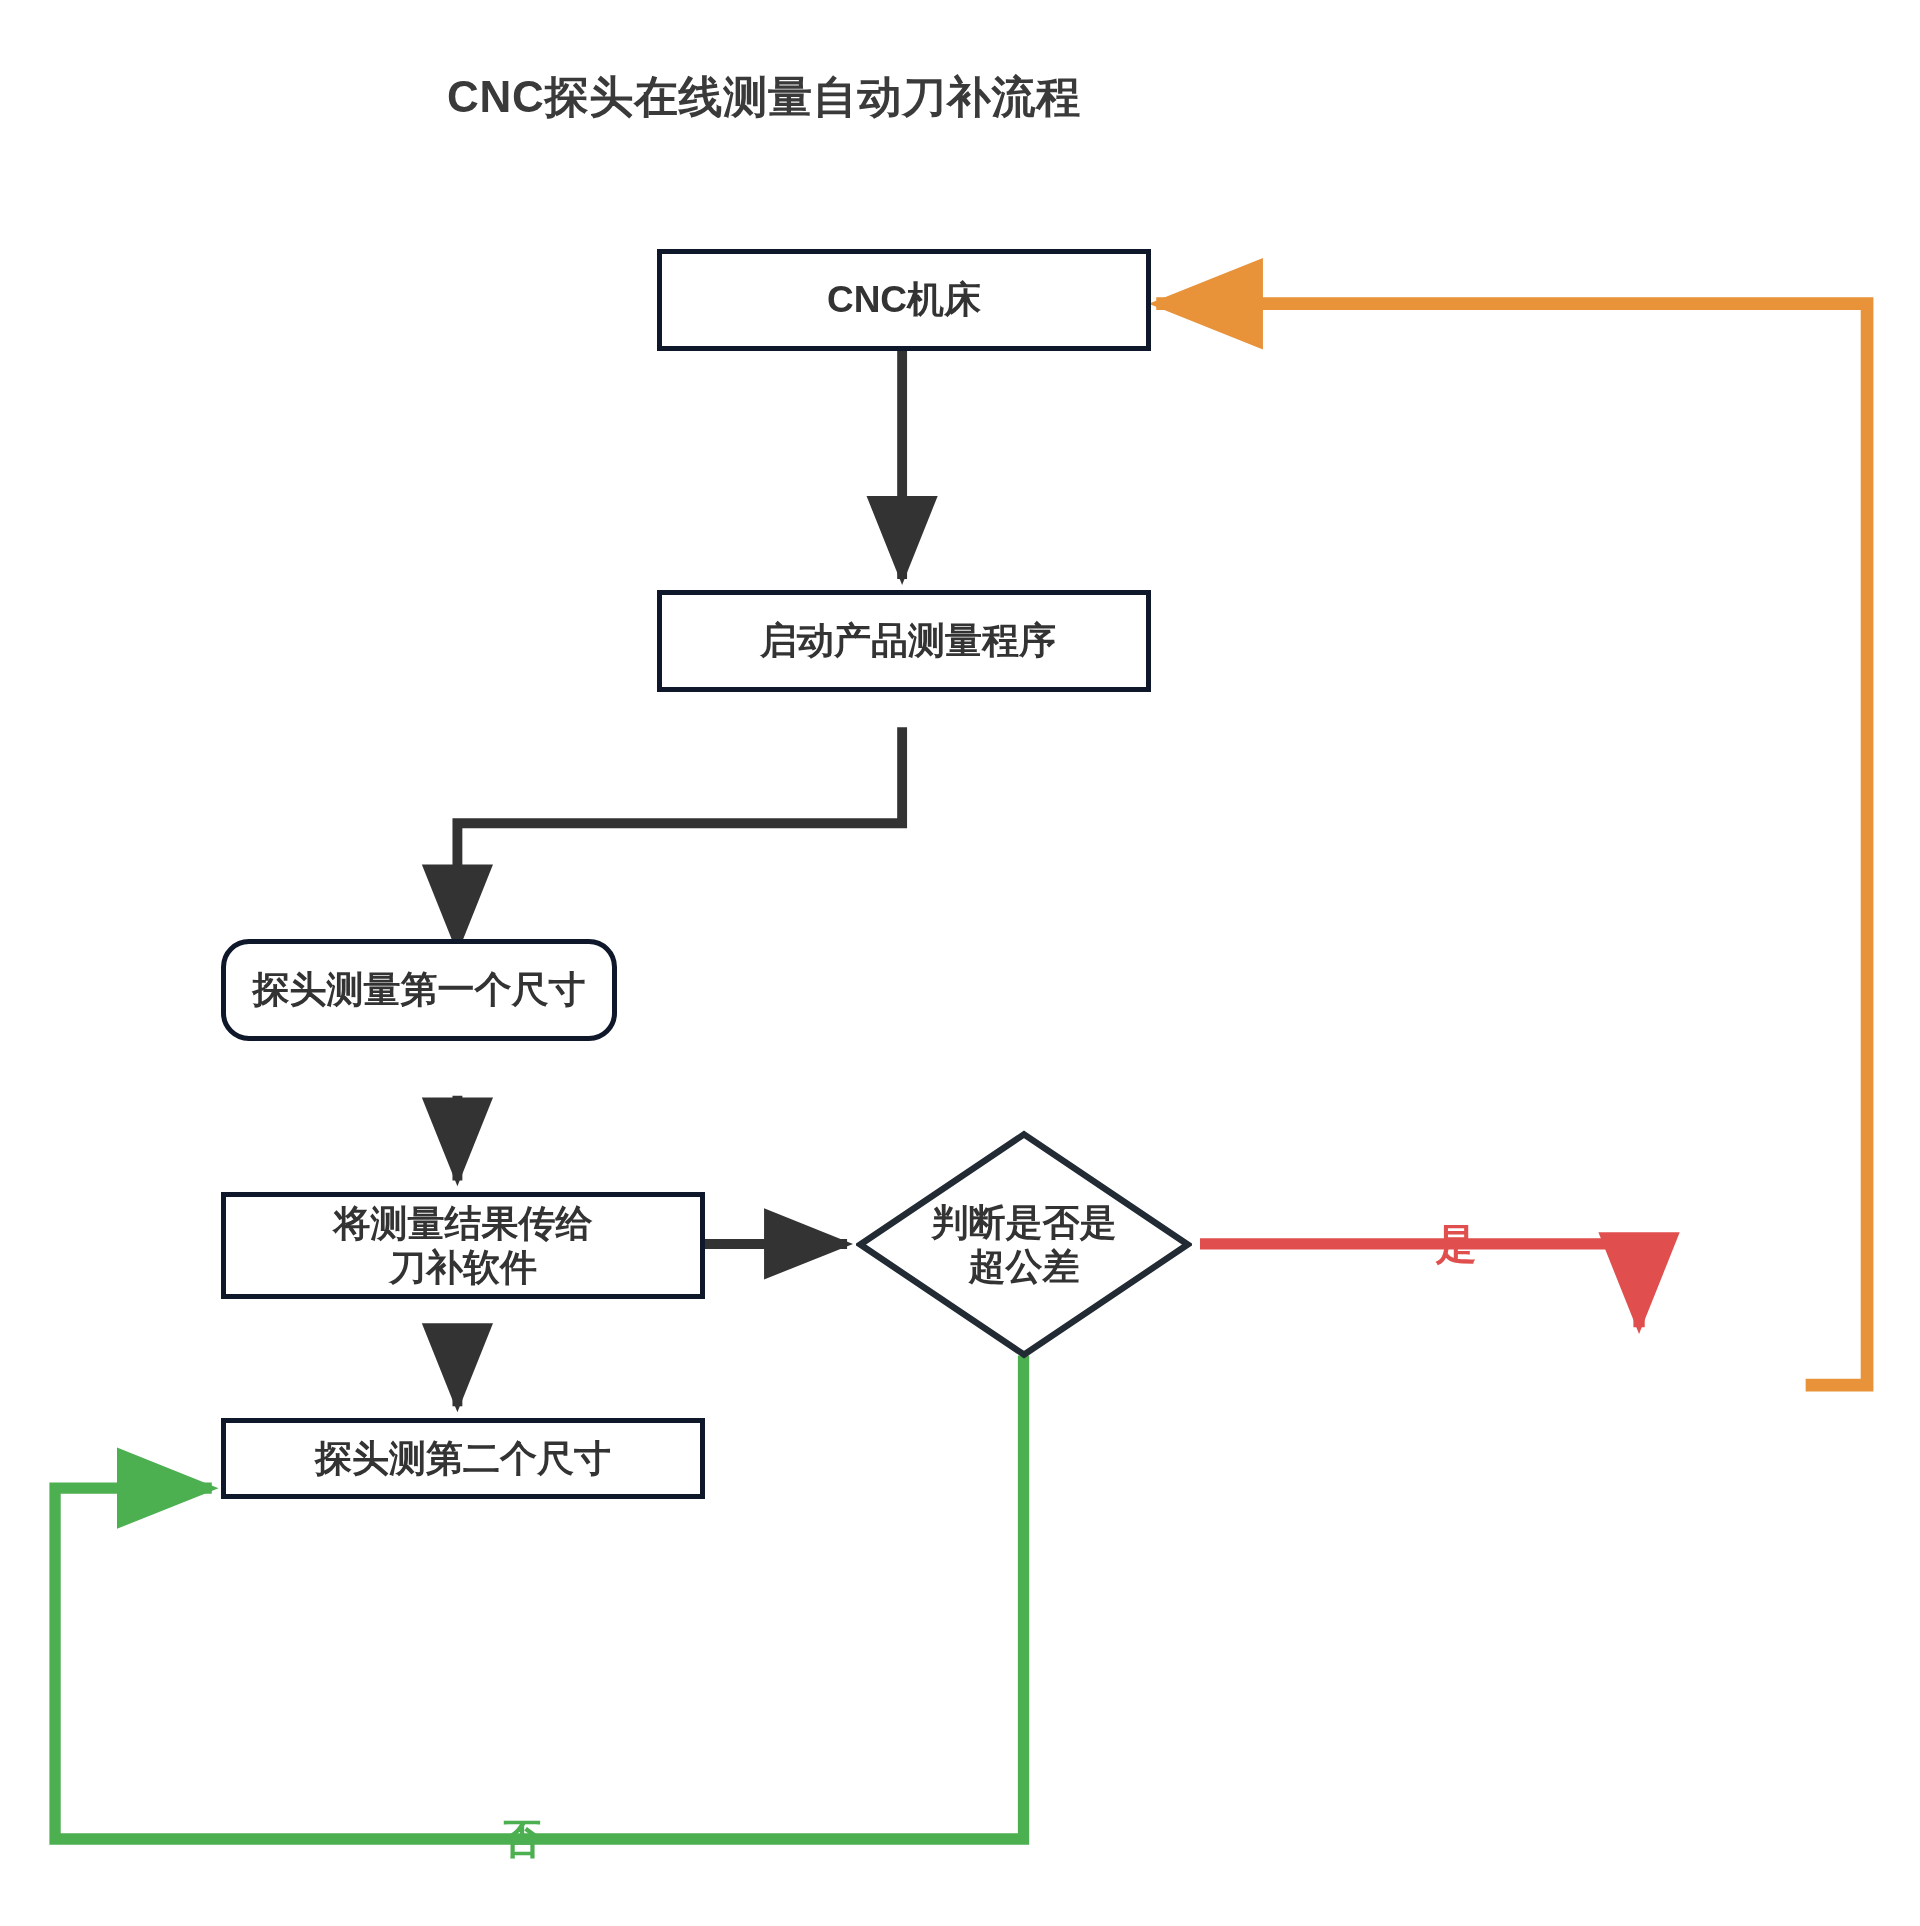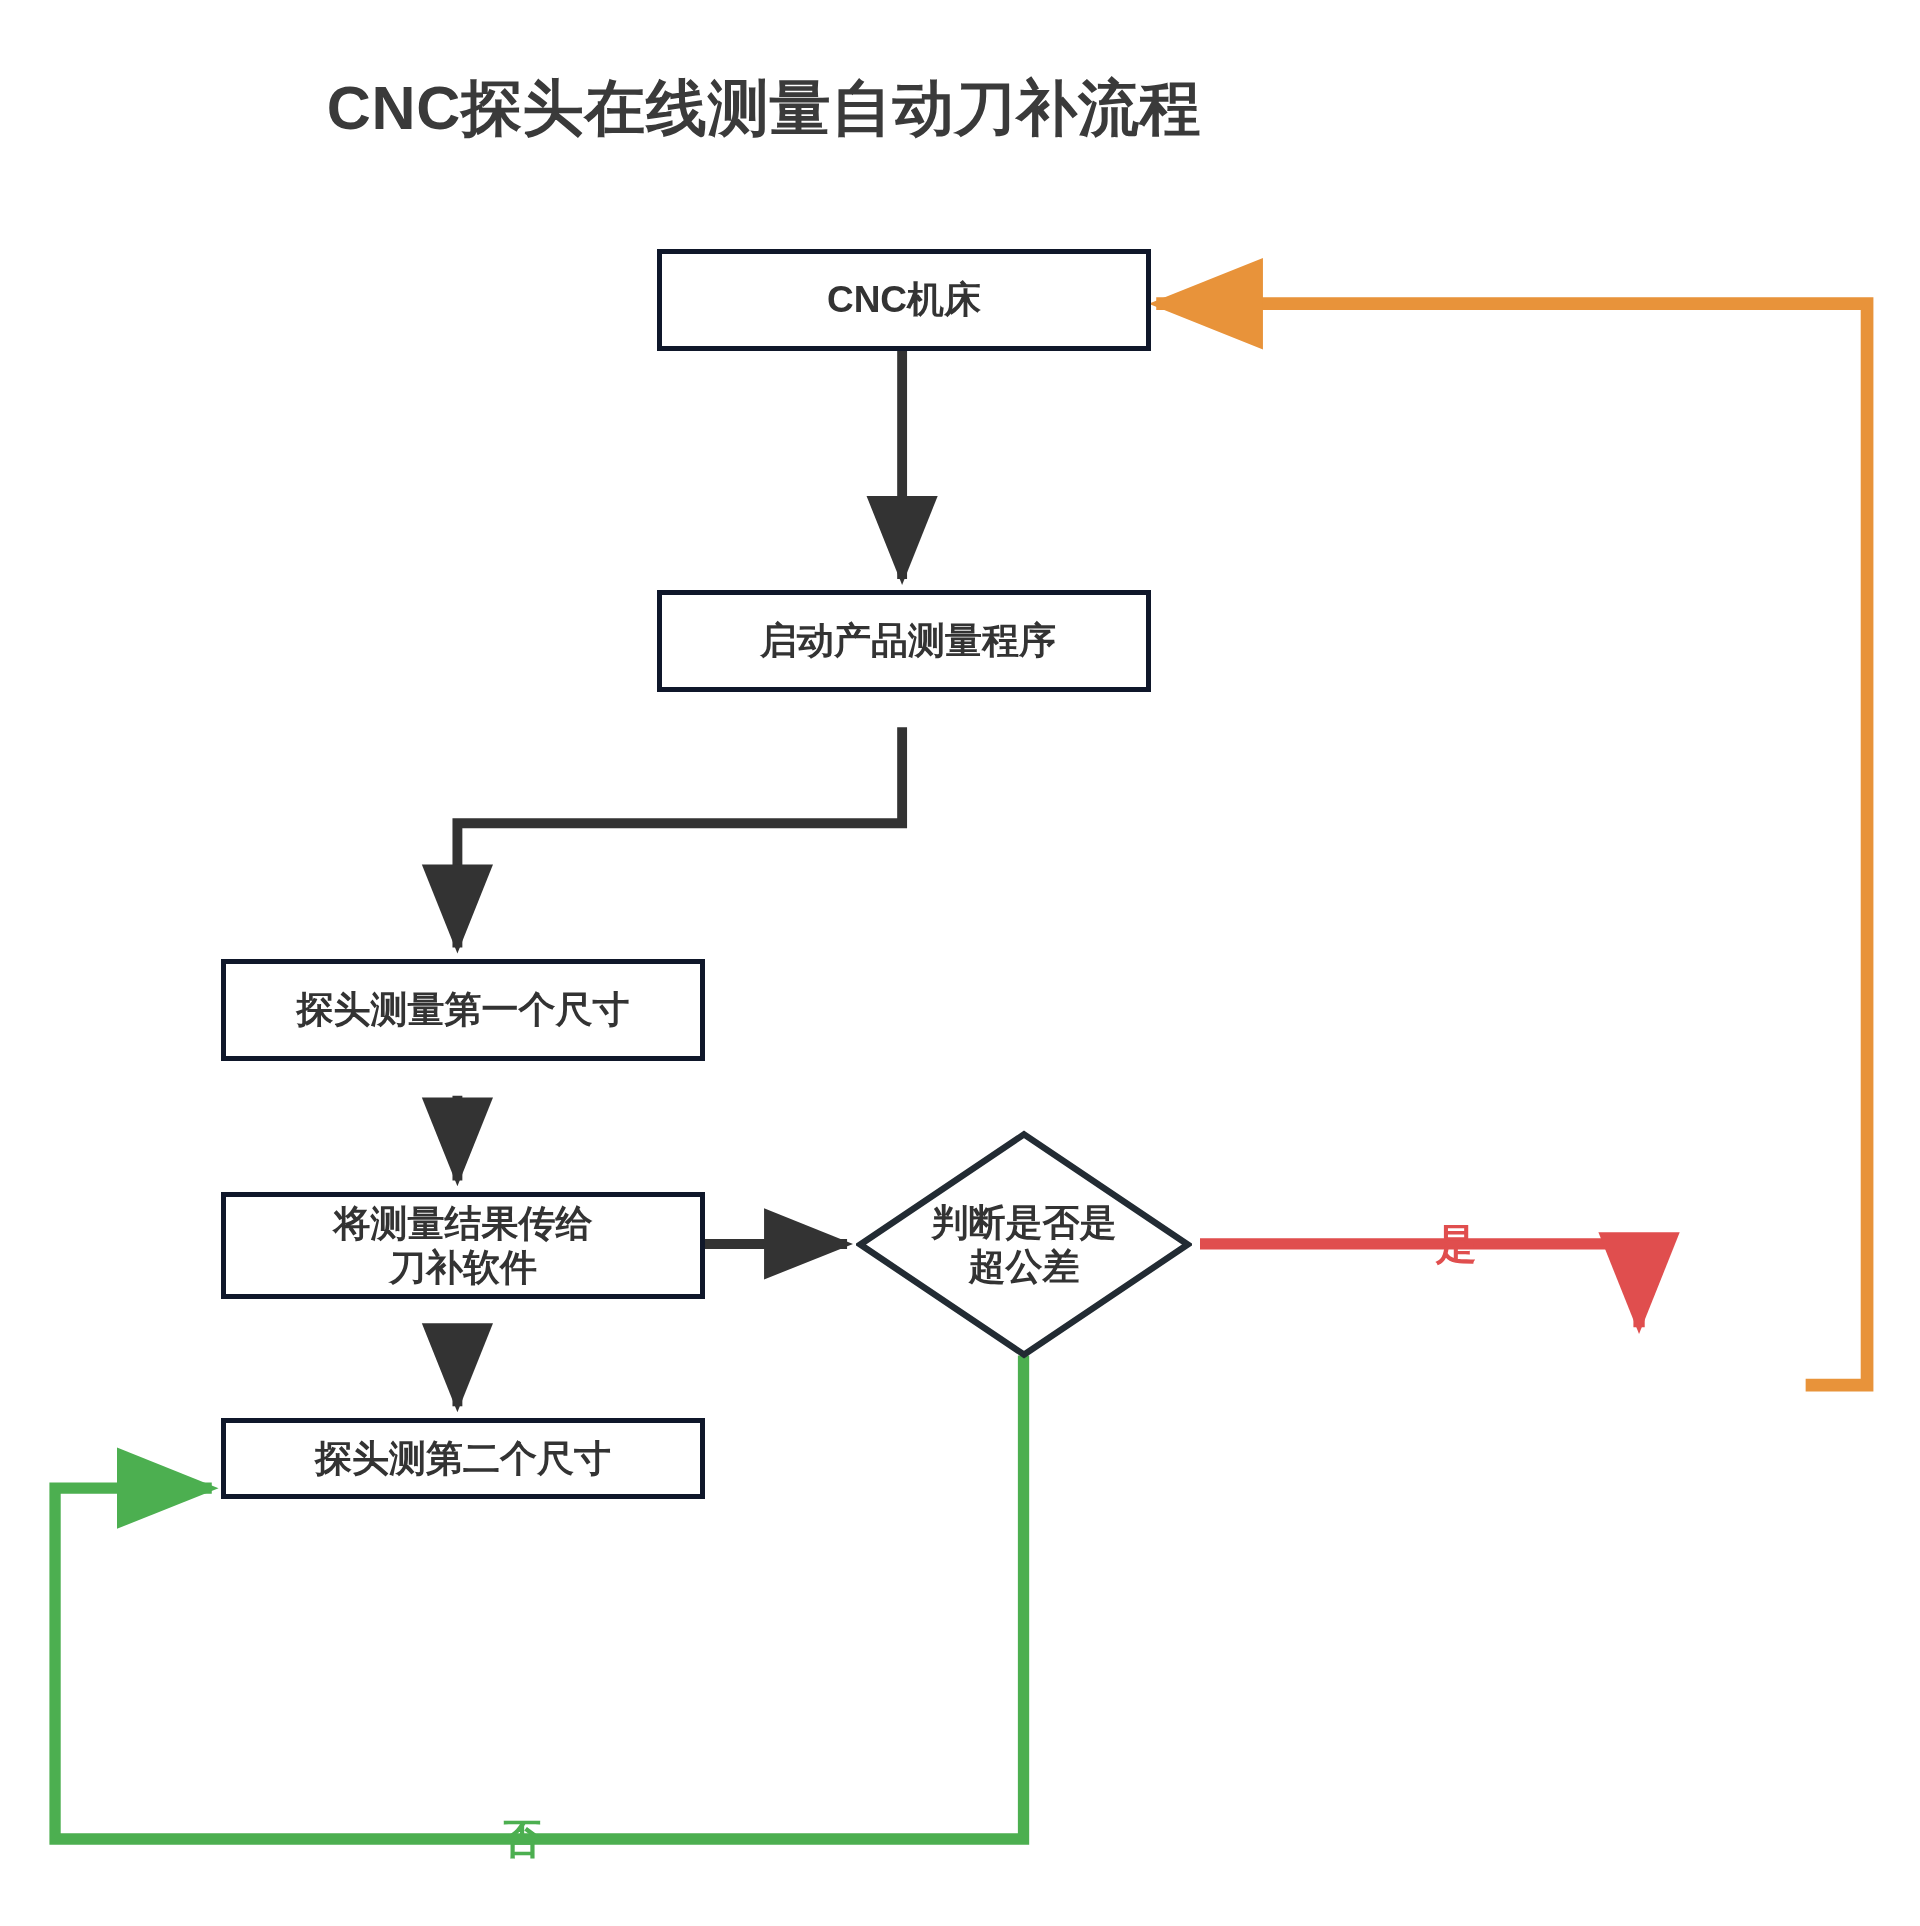--- a/index.html
+++ b/index.html
@@ -21,21 +21,21 @@
     top: 0;
     width: 1920px;
     height: 1926px;
   }
   .title {
     position: absolute;
     left: 0;
     top: 68px;
     width: 1528px;
     text-align: center;
-    font-size: 61px;
+    font-size: 44px;
     font-weight: 700;
     color: #3a3a3a;
     letter-spacing: 0.7px;
     white-space: nowrap;
   }
   .node {
     position: absolute;
     box-sizing: border-box;
     display: flex;
     align-items: center;
@@ -124,21 +124,21 @@
   </svg>
 
   <div class="node" style="left:657px; top:249px; width:494px; height:102px;">
     <span class="node-label">CNC机床</span>
   </div>
 
   <div class="node" style="left:657px; top:590px; width:494px; height:102px;padding-left:8px;">
     <span class="node-label">启动产品测量程序</span>
   </div>
 
-  <div class="node" style="left:221px; top:959px; width:484px; height:102px;">
+  <div class="node" style="left:221px; top:939px; width:396px; height:102px;border-radius:28px;">
     <span class="node-label">探头测量第一个尺寸</span>
   </div>
 
   <div class="node" style="left:221px; top:1192px; width:484px; height:107px;">
     <span class="node-label">将测量结果传给
 刀补软件</span>
   </div>
 
   <div class="node" style="left:221px; top:1418px; width:484px; height:81px;text-align:right;">
     <span class="node-label">探头测第二个尺寸</span>

